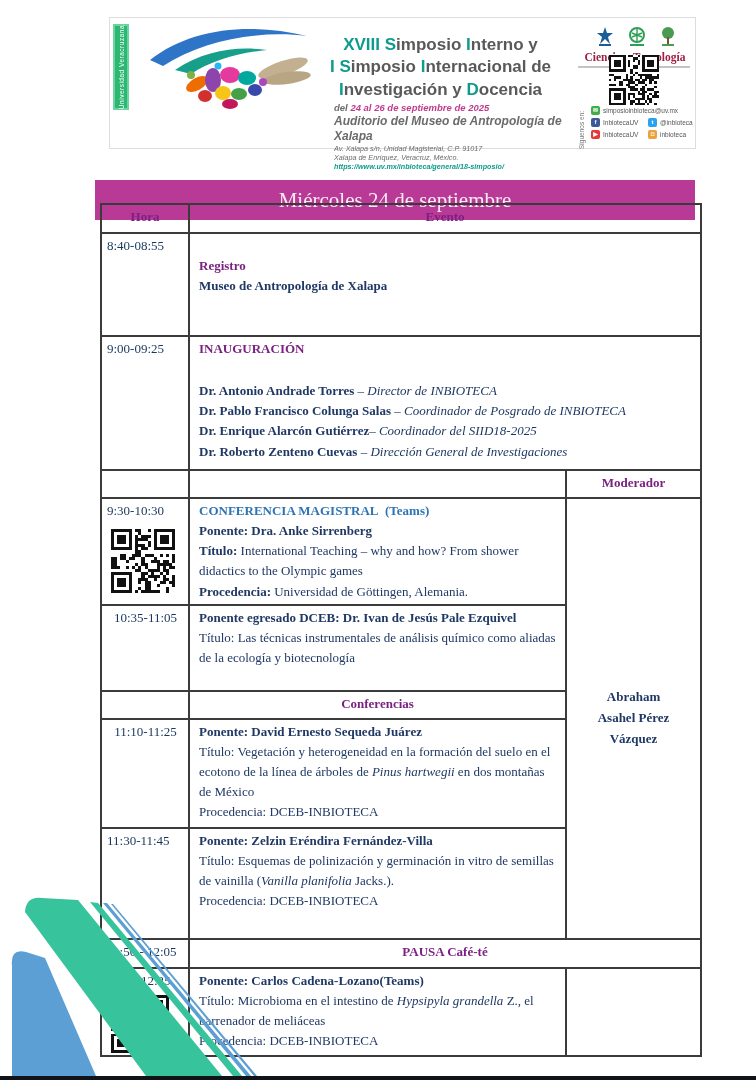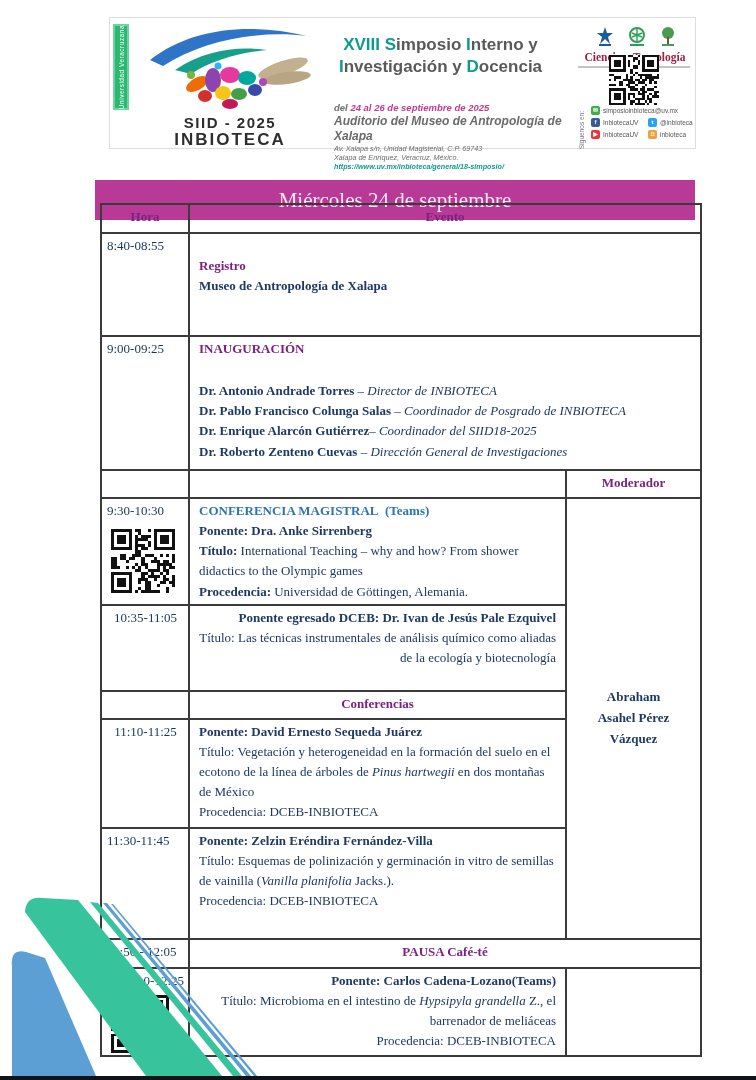--- a/index.html
+++ b/index.html
@@ -49,21 +49,21 @@
   
   .sched{left:100px;top:203px;width:600px;border-collapse:collapse;table-layout:fixed;font-size:13px;}
   .sched td{border:2px solid #3b3b3b;vertical-align:top;padding:2px 9px;line-height:1.55;}
   .sched td.hora{padding:2px 4px 2px 5px;font-weight:normal;color:#17365d;}
   .sched td.ctr{text-align:center;}
   .purple{color:#7b2182;font-weight:bold;}
   .blueh{color:#2e74b5;font-weight:bold;}
   .b{font-weight:bold;}
   .it{font-style:italic;}
   tr.rh23 td{height:23px;} tr.rh77 td{height:77px;} tr.rh128 td{height:128px;}
-  tr.rh22 td{height:22px;} tr.rh100 td{height:100px;} tr.rh80 td{height:80px;text-align:right;}
+  tr.rh22 td{height:22px;} tr.rh100 td{height:100px;} tr.rh80 td{height:80px;}
   tr.rh103 td{height:103px;} tr.rh105 td{height:105px;}
   .cell-registro{padding-top:22px !important;}
   .inaug-title{margin-bottom:22px;}
   .mod-cell{vertical-align:middle !important;text-align:center;font-weight:bold;}
   .mod-cell div{max-width:92px;margin:0 auto;line-height:1.6;}
   .qr{display:grid;grid-template-columns:repeat(21,1fr);grid-auto-rows:1fr;background:#fff;}
   .qr div.on{background:#111;}
   .qr-cell{width:64px;height:64px;margin:8px auto 0 4px;}
 
   
@@ -90,34 +90,31 @@
     <ellipse cx="88" cy="73" rx="8" ry="7" fill="#f5c518"></ellipse>
     <ellipse cx="104" cy="74" rx="8" ry="6" fill="#43a047"></ellipse>
     <ellipse cx="70" cy="76" rx="7" ry="6" fill="#d32f2f"></ellipse>
     <ellipse cx="120" cy="70" rx="7" ry="6" fill="#3949ab"></ellipse>
     <ellipse cx="95" cy="84" rx="8" ry="5" fill="#c2185b"></ellipse>
     <circle cx="56" cy="55" r="4" fill="#7cb342"></circle>
     <circle cx="128" cy="62" r="4" fill="#ab47bc"></circle>
     <circle cx="83" cy="46" r="3.5" fill="#29b6f6"></circle>
   </svg>
 
-  <div class="abs logo-text">
-    <div class="l1">SIID - 2025</div>
-    <div class="l2">INBIOTECA</div>
-  </div>
 
   <div class="abs title-block">
     <div><span class="tl">XVIII </span><span class="tl">S</span><span>imposio </span><span class="tl">I</span><span>nterno y</span></div>
+    <div><span class="tl">I </span><span class="tl">S</span><span>imposio </span><span class="tl">I</span><span>nternacional de</span></div>
     <div><span class="tl">I</span><span>nvestigación y </span><span class="tl">D</span><span>ocencia</span></div>
   </div>
 
   <div class="abs date-block">
     <div class="d1"><span>del </span><span class="rng">24 al 26 de septiembre de 2025</span></div>
     <div class="d2">Auditorio del Museo de Antropología de Xalapa</div>
-    <div class="d3">Av. Xalapa s/n, Unidad Magisterial, C.P. 69743</div>
+    <div class="d3">Av. Xalapa s/n, Unidad Magisterial, C.P. 91017</div>
     <div class="d3">Xalapa de Enríquez, Veracruz, México.</div>
     <div class="url">https://www.uv.mx/inbioteca/general/18-simposio/</div>
   </div>
 
   <div class="abs minilogos">
     <svg width="20" height="22" viewBox="0 0 20 22">
       <path d="M10,1 L12,7 L18,7 L13,11 L15,18 L10,13 L5,18 L7,11 L2,7 L8,7 Z" fill="#1c5d99"></path>
       <rect x="4" y="18" width="12" height="2" fill="#1c5d99"></rect>
     </svg>
     <svg width="20" height="22" viewBox="0 0 20 22">

